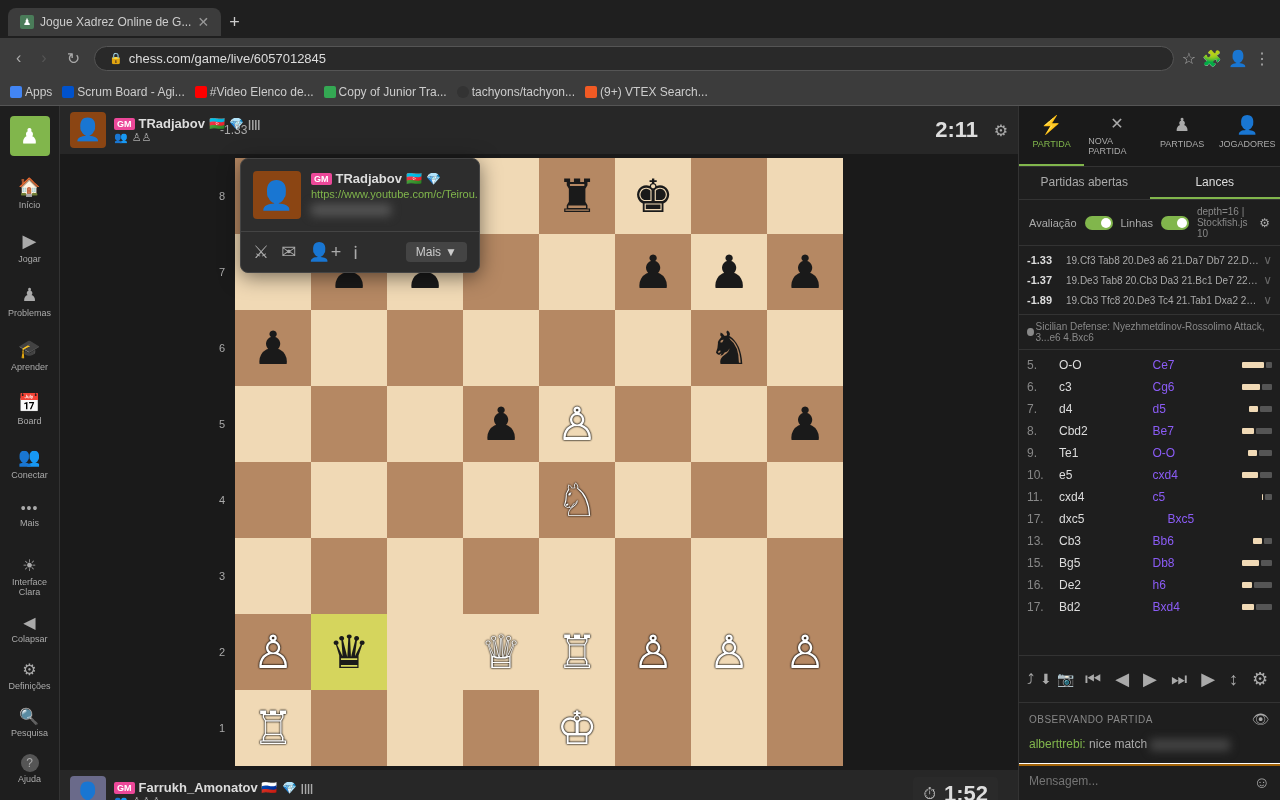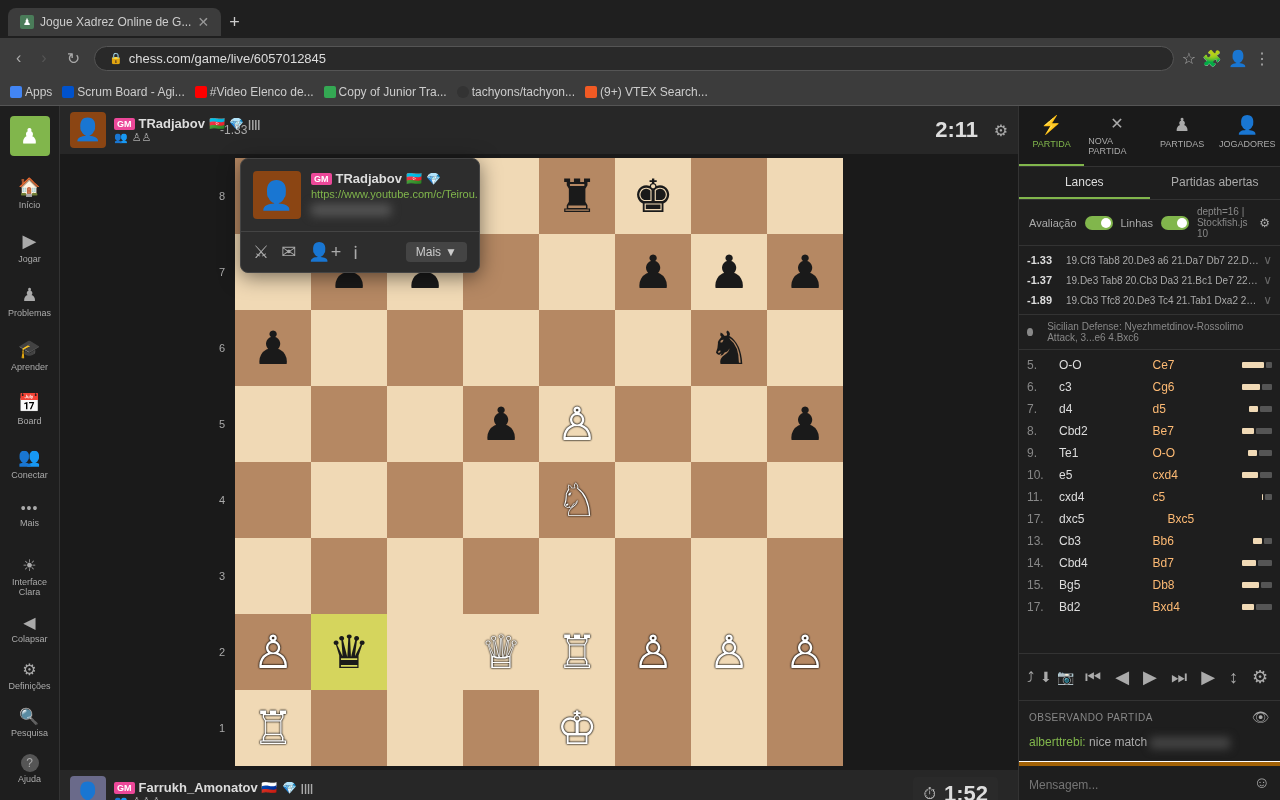--- a/index.html
+++ b/index.html
@@ -100,48 +100,48 @@
     .toggle::after { content: ''; position: absolute; right: 2px; top: 2px; width: 10px; height: 10px; background: white; border-radius: 50%; }
     .analysis-depth { margin-left: auto; font-size: 10px; color: #888; }
     .gear-small { font-size: 12px; color: #aaa; cursor: pointer; }
 
     .eval-lines { padding: 4px 0; border-bottom: 1px solid #333; }
     .eval-line { padding: 3px 8px; font-size: 11px; color: #aaa; cursor: pointer; display: flex; align-items: center; gap: 4px; }
     .eval-score { color: #ddd; font-weight: bold; min-width: 35px; }
     .eval-moves { color: #aaa; flex: 1; overflow: hidden; white-space: nowrap; text-overflow: ellipsis; font-size: 10px; }
     .eval-expand { color: #666; font-size: 12px; }
 
-    .opening-label { padding: 6px 8px; font-size: 10px; color: #888; border-bottom: 1px solid #333; display: flex; align-items: center; gap: 14px; }
+    .opening-label { padding: 6px 8px; font-size: 10px; color: #888; border-bottom: 1px solid #333; display: flex; align-items: center; gap: 2px; }
     .opening-dot { width: 8px; height: 8px; background: #888; border-radius: 50%; }
 
     .moves-list { flex: 1; overflow-y: auto; padding: 4px 0; }
     .moves-list::-webkit-scrollbar { width: 4px; }
     .moves-list::-webkit-scrollbar-thumb { background: #444; border-radius: 2px; }
     .move-row { display: flex; align-items: center; padding: 2px 8px; font-size: 12px; }
     .move-num { color: #888; min-width: 28px; }
     .move-white { flex: 1; padding: 2px 4px; cursor: pointer; border-radius: 3px; color: #ddd; }
-    .move-black { flex: 1; padding: 2px 4px; cursor: pointer; border-radius: 3px; color: #fdba74; }
+    .move-black { flex: 1; padding: 2px 4px; cursor: pointer; border-radius: 3px; color: #8b5cf6; }
     .move-active { background: #81b64c !important; color: #000 !important; font-weight: bold; }
     .move-bar-container { width: 30px; display: flex; justify-content: flex-end; gap: 2px; align-items: center; }
     .move-bar { height: 6px; background: #444; border-radius: 1px; }
     .move-bar.white-bar { background: #f0d9b5; }
     .move-bar.black-bar { background: #555; }
 
     .controls-bar { display: flex; align-items: center; justify-content: center; padding: 8px; border-top: 1px solid #333; gap: 6px; border-bottom: 1px solid #333; }
     .ctrl-btn { background: none; border: none; color: #aaa; font-size: 18px; cursor: pointer; padding: 4px; }
     .share-btn { background: none; border: none; color: #aaa; font-size: 14px; cursor: pointer; }
 
     .observing-section { padding: 8px 10px; border-bottom: 1px solid #ffffff; }
     .observing-label { font-size: 10px; color: #888; letter-spacing: 0.5px; margin-bottom: 6px; display: flex; align-items: center; justify-content: space-between; }
     .eye-icon { font-size: 14px; color: #aaa; }
     .chat-message { font-size: 12px; color: #aaa; padding: 4px 0; }
     .chat-user { color: #81b64c; }
     .chat-blurred-part { display: inline-block; filter: blur(4px); background: #444; border-radius: 2px; width: 80px; height: 12px; vertical-align: middle; }
 
-    .chat-input-area { display: flex; align-items: flex-end; padding: 8px 10px; border-top: 4px solid #a16207; }
+    .chat-input-area { display: flex; align-items: flex-start; padding: 8px 10px; border-top: 2px solid #a16207; }
     .chat-input { flex: 1; background: transparent; border: none; color: #aaa; font-size: 12px; outline: none; }
     .emoji-btn { background: none; border: none; color: #aaa; font-size: 16px; cursor: pointer; }
 
     
     .wK { color: white; text-shadow: 0 0 2px #000, 0 0 2px #000; }
     .wQ { color: white; text-shadow: 0 0 2px #000, 0 0 2px #000; }
     .wR { color: white; text-shadow: 0 0 2px #000, 0 0 2px #000; }
     .wN { color: white; text-shadow: 0 0 2px #000, 0 0 2px #000; }
     .wP { color: white; text-shadow: 0 0 2px #000, 0 0 2px #000; }
     .bK { color: #1a1a1a; }
@@ -504,22 +504,22 @@
         <span class="tab-icon">♟</span>
         <span>PARTIDAS</span>
       </div>
       <div class="panel-tab">
         <span class="tab-icon">👤</span>
         <span>JOGADORES</span>
       </div>
     </div>
 
     <div class="moves-tabs">
+      <div class="moves-tab">Partidas abertas</div>
       <div class="moves-tab active">Lances</div>
-      <div class="moves-tab">Partidas abertas</div>
     </div>
 
     <div class="analysis-bar">
       <span>Avaliação</span>
       <div class="toggle"></div>
       <span>Linhas</span>
       <div class="toggle"></div>
       <span class="analysis-depth">depth=16 | Stockfish.js 10</span>
       <span class="gear-small">⚙</span>
     </div>
@@ -619,35 +619,35 @@
       <div class="move-row">
         <span class="move-num">13.</span>
         <span class="move-white">Cb3</span>
         <span class="move-black">Bb6</span>
         <div class="move-bar-container">
           <div class="move-bar white-bar" style="width:9px;"></div>
           <div class="move-bar black-bar" style="width:8px;"></div>
         </div>
       </div>
       <div class="move-row">
-        <span class="move-num">14.</span>
-        <span class="move-white">Cbd4</span>
-        <span class="move-black">Bd7</span>
-        <div class="move-bar-container">
-          <div class="move-bar white-bar" style="width:26px;"></div>
-          <div class="move-bar black-bar" style="width:27px;"></div>
-        </div>
-      </div>
-      <div class="move-row">
         <span class="move-num">15.</span>
         <span class="move-white">Bg5</span>
         <span class="move-black">Db8</span>
         <div class="move-bar-container">
           <div class="move-bar white-bar" style="width:28px;"></div>
           <div class="move-bar black-bar" style="width:18px;"></div>
+        </div>
+      </div>
+      <div class="move-row">
+        <span class="move-num">16.</span>
+        <span class="move-white">De2</span>
+        <span class="move-black">h6</span>
+        <div class="move-bar-container">
+          <div class="move-bar white-bar" style="width:28px;"></div>
+          <div class="move-bar black-bar" style="width:48px;"></div>
         </div>
       </div>
       <div class="move-row">
         <span class="move-num">17.</span>
         <span class="move-white">Bd2</span>
         <span class="move-black">Bxd4</span>
         <div class="move-bar-container">
           <div class="move-bar white-bar" style="width:28px;"></div>
           <div class="move-bar black-bar" style="width:40px;"></div>
         </div>

